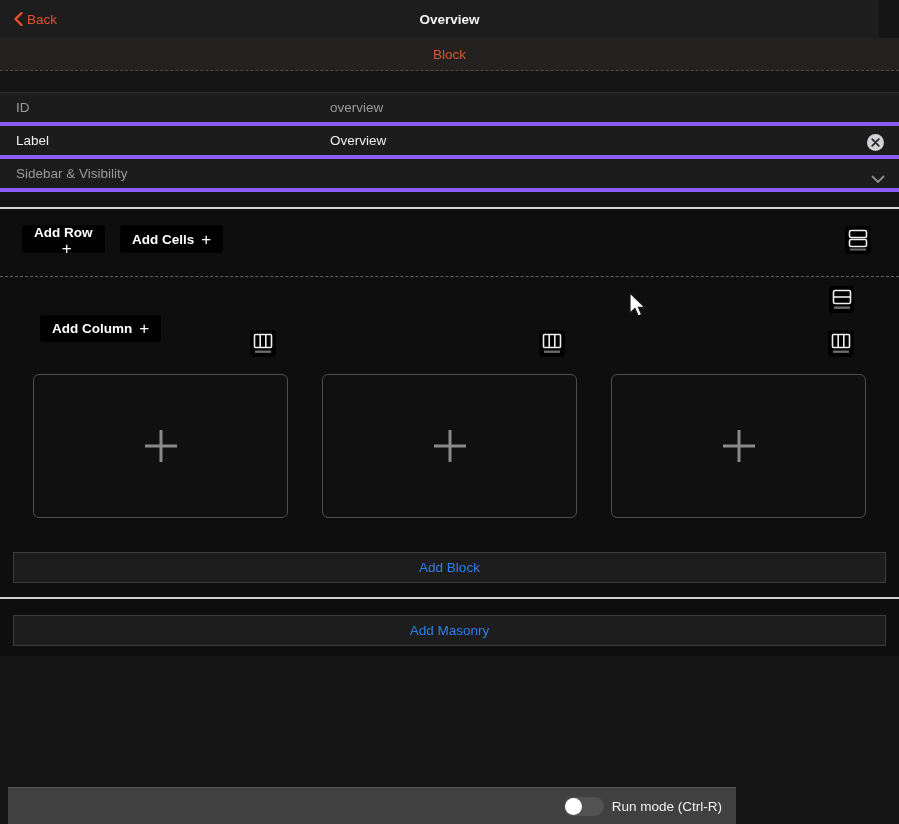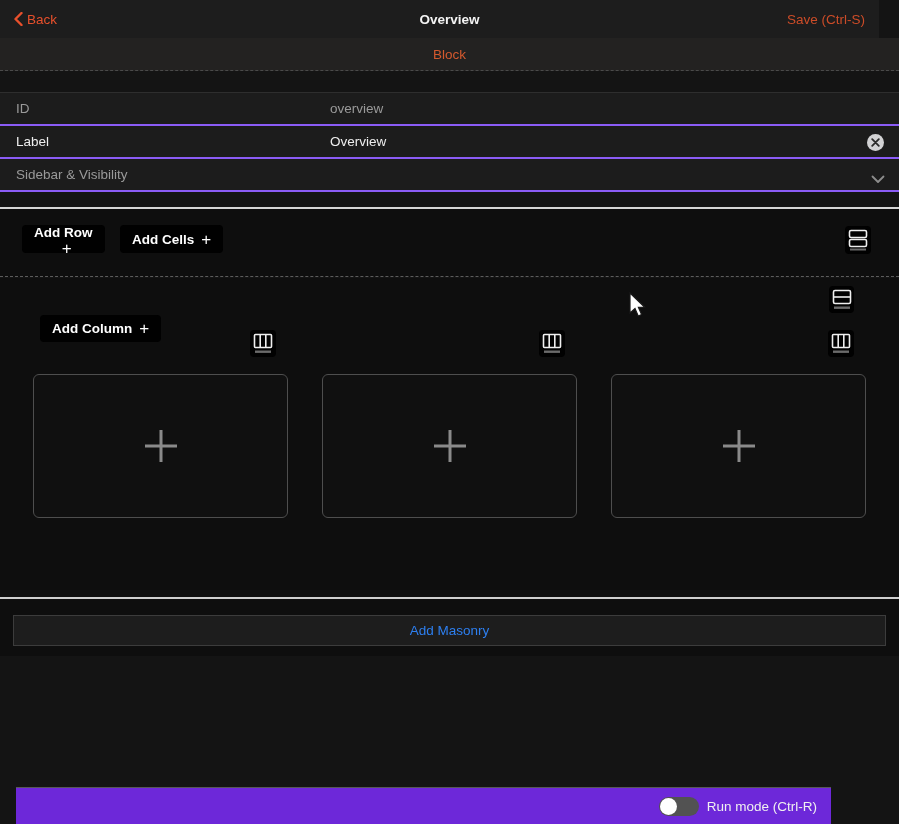--- a/index.html
+++ b/index.html
@@ -19,21 +19,21 @@
   
   .tabbar { top:38px; left:0; width:899px; height:33px; background:#232221;
             border-bottom:1px dashed #4a4a4a; display:flex; }
   .tab { flex:1; display:flex; align-items:center; justify-content:center; font-size:13.5px; cursor:pointer; }
   .tab.active { color:#d4592e; }
   .tab.inactive { color:#b2b2b2; }
 
   
   .form { top:92px; left:0; width:899px; background:#1c1c1c; border-top:1px solid #2e2e2e; }
   .form-row { position:relative; height:33px; display:flex; align-items:center;
-              border-bottom:2px solid #8b5cf6;padding-left:8px; }
+              border-bottom:4px solid #8b5cf6;padding-left:8px; }
   .form-label { position:absolute; left:16px; font-size:13.5px; }
   .form-value { position:absolute; left:330px; font-size:13.5px; }
   .dim { color:#9a9a9a; } .lit { color:#eeeeee; }
   .clear-icon { position:absolute; right:15px; top:8px; width:17px; height:17px; border-radius:50%;
                 background:#d2d2d4; display:flex; align-items:center; justify-content:center; cursor:pointer; }
   .chev-down { position:absolute; right:14px; top:11px; cursor:pointer; }
 
   
   .hr-bright { left:0; width:899px; height:2px; background:#d6d6d6; }
 
@@ -53,41 +53,40 @@
              border:1px solid #4e4e4e; border-radius:6px; display:flex; align-items:center;
              justify-content:center; cursor:pointer; }
   .addbar { position:absolute; left:13px; width:873px; height:31px; background:#1d1d1d;
             border:1px solid #3c3c3c; display:flex; align-items:center; justify-content:center;
             color:#2d7ff0; font-size:13.5px; cursor:pointer; }
 
   
   .masonrysec { top:599px; left:0; width:899px; height:57px; background:#0e0e0e; }
 
   
-  .footer { top:787px; left:16px; width:815px; height:37px; background:#6d28d9; border-top:1px solid #585858; }
+  .footer { top:787px; left:8px; width:728px; height:37px; background:#404040; border-top:1px solid #585858; }
   .toggle { position:absolute; right:132px; top:9px; width:40px; height:19px; border-radius:10px;
             background:#525252; cursor:pointer; }
   .toggle .knob { position:absolute; left:1px; top:1px; width:17px; height:17px; border-radius:50%; background:#ffffff; }
   .runmode { position:absolute; right:14px; top:0; height:37px; display:flex; align-items:center;
              color:#f0f0f0; font-size:13.5px; }
 
   .cursor { left:628px; top:292px; pointer-events:none; z-index:99; }
 </style>
 </head>
 <body>
 
 <div class="abs header">
   <div class="abs back-btn">
     <svg width="9" height="14" viewBox="0 0 9 14">
       <polyline points="7.5,1 1.5,7 7.5,13" fill="none" stroke="#e8502c" stroke-width="2.4" stroke-linecap="round" stroke-linejoin="round"></polyline>
     </svg>
     <span>Back</span>
   </div>
   <div class="abs hdr-title">Overview</div>
-  <div class="abs save-btn">Save (Ctrl-S)</div>
 </div>
 
 <div class="abs tabbar">
   <div class="tab active">Block</div>
 </div>
 
 <div class="abs form">
   <div class="form-row">
     <span class="form-label dim">ID</span>
     <span class="form-value dim">overview</span>
@@ -181,20 +180,21 @@
       <line x1="3" y1="19" x2="35" y2="19" stroke="#8a8a8a" stroke-width="3"></line>
     </svg>
   </div>
   <div class="cellbox" style="left:611px;">
     <svg width="38" height="38" viewBox="0 0 38 38">
       <line x1="19" y1="3" x2="19" y2="35" stroke="#8a8a8a" stroke-width="3"></line>
       <line x1="3" y1="19" x2="35" y2="19" stroke="#8a8a8a" stroke-width="3"></line>
     </svg>
   </div>
 
+  <div class="addbar" style="top:274px;">Add Block</div>
 </div>
 
 <div class="abs hr-bright" style="top:597px; background:#cfcfcf;"></div>
 
 <div class="abs masonrysec">
   <div class="addbar" style="top:16px;text-align:center;">Add Masonry</div>
 </div>
 
 <div class="abs footer">
   <div class="toggle">

